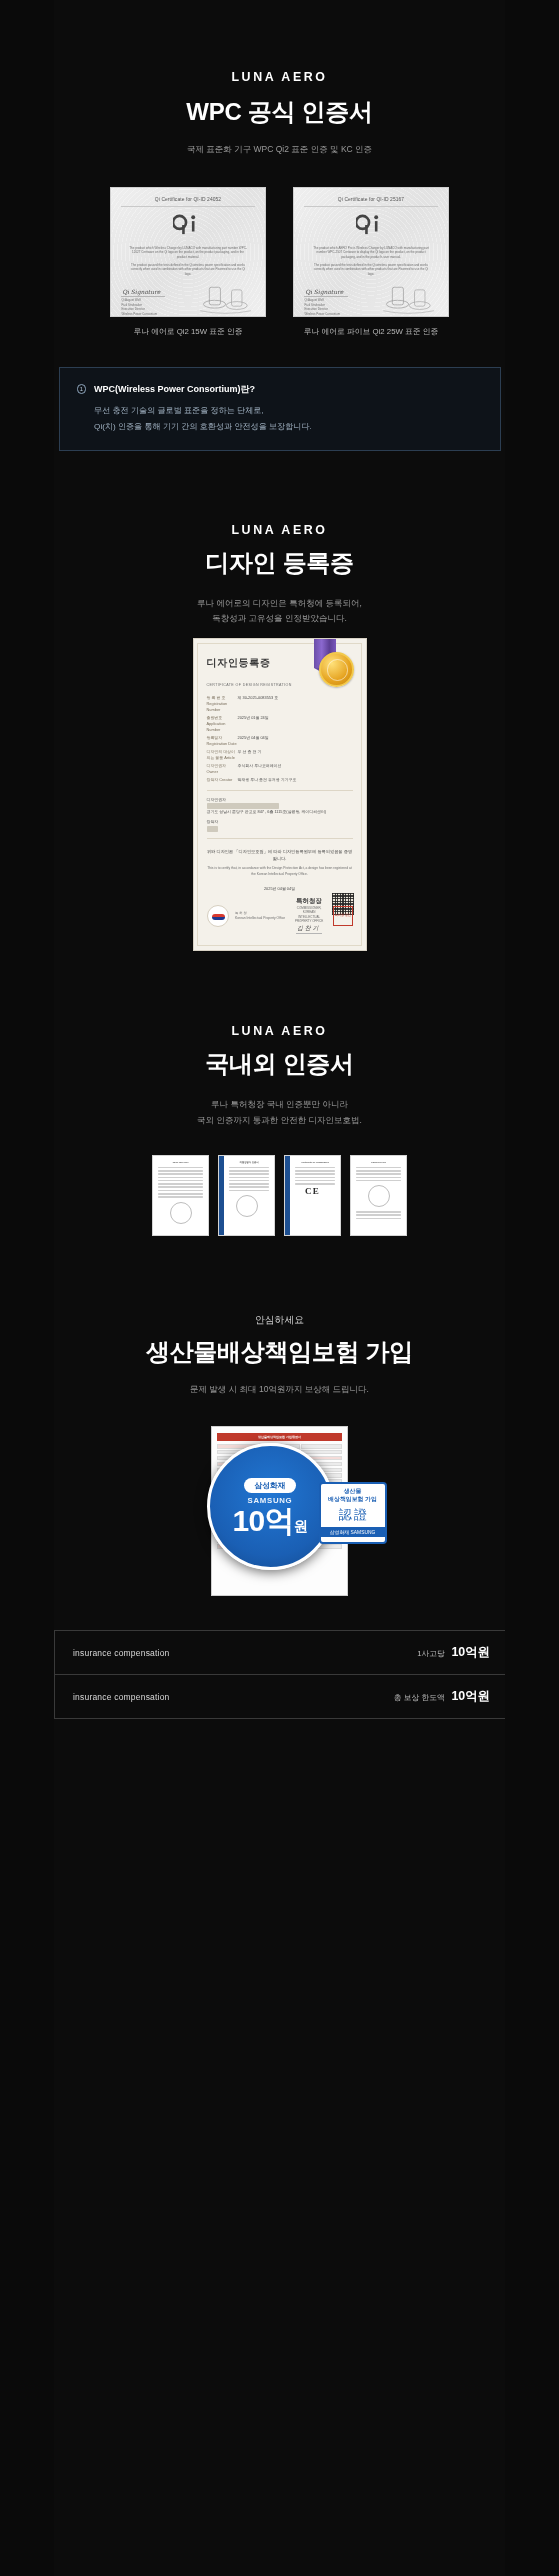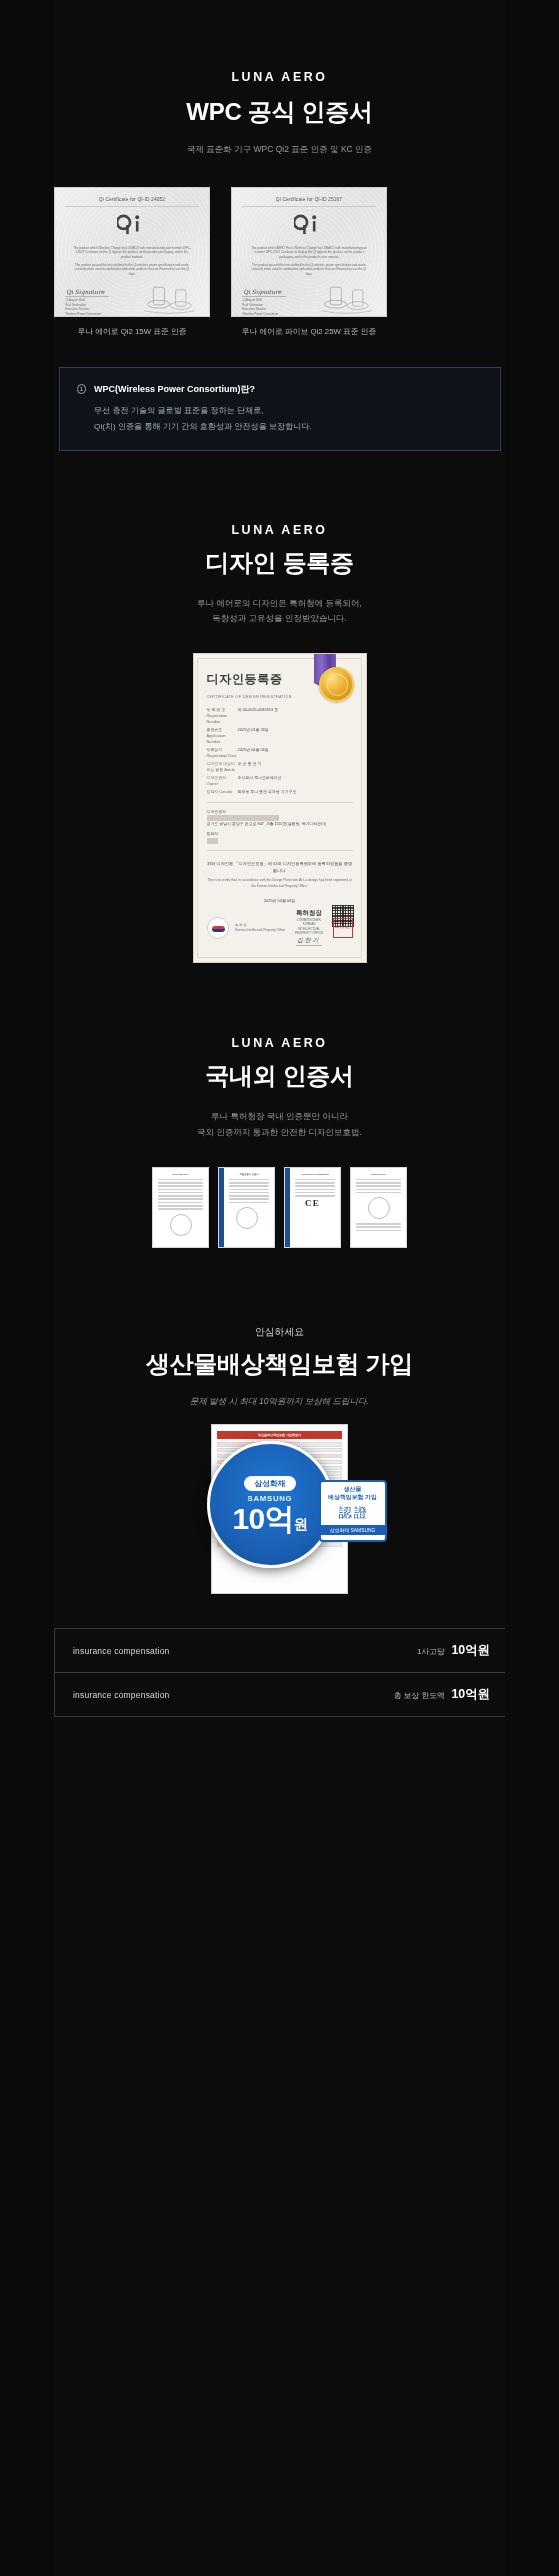--- a/index.html
+++ b/index.html
@@ -41,22 +41,22 @@
   }
 
   
   #sec-wpc { padding-top: 70px; }
   #sec-wpc .brand { margin-bottom: 11.7px; }
   #sec-wpc .h1 { margin-bottom: 14.3px; }
   #sec-wpc .sub { margin-bottom: 30px; }
 
   .cert-row {
     display: flex;
-    justify-content: flex-start;
-    gap: 21px;
+    justify-content: center;
+    gap: 27px;
   }
   .cert-col { width: 156px; }
   .cert-card {
     width: 156px;
     height: 130px;
     background: linear-gradient(135deg, #efefef 0%, #e2e2e2 50%, #efefef 100%);
     border: 0.7px solid #cfcfcf;
     position: relative;
     overflow: hidden;
     color: #3a3a3a;
@@ -156,21 +156,21 @@
   .info-line {
     font-size: 8.1px;
     color: #9fb0c0;
     line-height: 1.9;
   }
 
   
   #sec-design { padding-top: 72px; }
   #sec-design .brand { margin-bottom: 10.4px; }
   #sec-design .h1 { margin-bottom: 17px; }
-  #sec-design .sub { margin-bottom: 26px; text-align: center; }
+  #sec-design .sub { margin-bottom: 11px; text-align: center; }
 
   .design-doc {
     width: 174px;
     margin: 0 auto;
     background: #f4f1ea;
     border: 0.7px solid #d8d2c5;
     position: relative;
     padding: 17px 13px 14.3px 13px;
     color: #3b3b3b;
     box-shadow: 0 0 0 0.7px rgba(0,0,0,.25);
@@ -204,24 +204,24 @@
     box-shadow: 0 0.7px 2px rgba(0,0,0,.3);
   }
   .seal::after {
     content:"";
     position:absolute; left:50%; top:50%;
     width:19.5px; height:19.5px; margin:-9.8px 0 0 -9.8px;
     border-radius:50%;
     border:1.3px solid rgba(255,255,255,.55);
   }
   .dd-title {
-    font-size: 12px;
+    font-size: 10px;
     font-weight: 700;
     letter-spacing: 0.7px;
-    margin-bottom: 7px;
+    margin-bottom: 13px;
     position: relative;
   }
   .dd-subtitle {
     font-size: 3.6px;
     letter-spacing: 0.4px;
     color: #6d6d6d;
     margin-bottom: 7.8px;
     position: relative;
   }
   .dd-table { position: relative; font-size: 3.9px; line-height: 1.55; color: #4a4a4a; }
@@ -369,21 +369,21 @@
     position: absolute; bottom: 3.9px; left: 3.9px; right: 3.9px;
     font-size: 2.1px; color: #9a9a9a; text-align: center;
   }
 
   
   #sec-ins { padding-top: 78px; padding-bottom: 72px; }
   #sec-ins .kicker {
     font-size: 9.8px; color: #d2d2d2; text-align: center; margin-bottom: 9px;
   }
   #sec-ins .h1 { margin-bottom: 14.3px; }
-  #sec-ins .sub { margin-bottom: 15px; font-style: italic; }
+  #sec-ins .sub { margin-bottom: 29px; }
 
   .ins-visual {
     width: 312px;
     margin: 0 auto;
     position: relative;
     display: flex;
     align-items: flex-start;
     justify-content: center;
   }
   .ins-paper {

